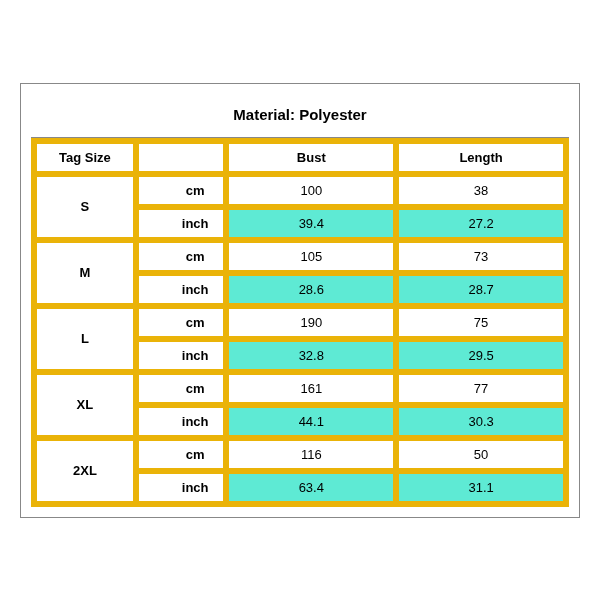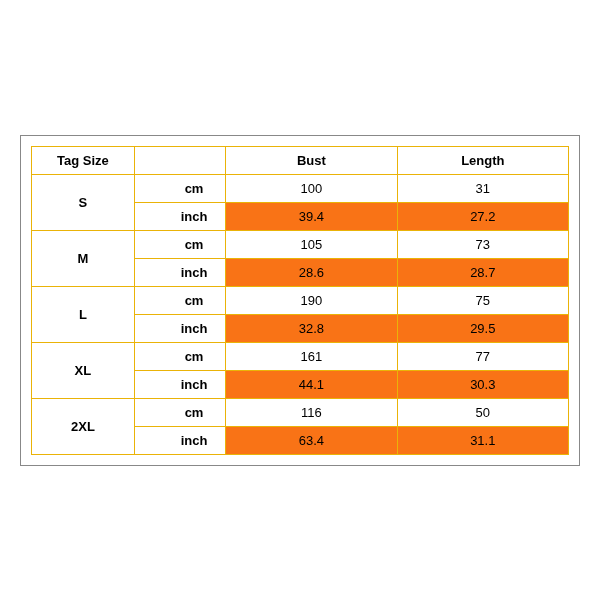--- a/index.html
+++ b/index.html
@@ -23,69 +23,70 @@
       font-size: 15px;
       padding: 12px 0 14px 0;
       border-bottom: 1px solid #888;
     }
     table {
       width: 100%;
       border-collapse: collapse;
       font-size: 13px;
     }
     th, td {
-      border: 1px solid #eab308;
+      border: 6px solid #eab308;
       text-align: center;
       padding: 6px 4px;
     }
     thead th {
       font-weight: bold;
       background: #fff;
     }
     .tag-size-cell {
       font-weight: bold;
       vertical-align: middle;
     }
     .unit-cell {
       font-weight: bold;
     }
     .shaded {
-      background-color: #f97316;
+      background-color: #5eead4;
     }
     .left-col {
       width: 90px;
     }
     .unit-col {
       width: 80px;
       padding-left: 32px;
     }
     .data-col {
       width: 150px;
       text-align: center;
     }
   </style>
 </head>
 <body>
 
 <div class="outer-wrapper">
+  <div class="title-row">Material: Polyester</div>
   <table>
     <thead>
       <tr>
         <th class="left-col">Tag Size</th>
         <th class="unit-col"></th>
         <th class="data-col">Bust</th>
         <th class="data-col">Length</th>
       </tr>
     </thead>
     <tbody id="table-body">
     <tr>
     <td class="left-col tag-size-cell" rowspan="2">S</td>
     <td class="unit-col unit-cell">cm</td>
     <td class="data-col">100</td>
-    <td class="data-col">31</td>
+    <td class="data-col">38</td>
   </tr>
         <tr>
     <td class="unit-col unit-cell">inch</td>
     <td class="data-col shaded">39.4</td>
     <td class="data-col shaded">27.2</td>
   </tr>
         <tr>
     <td class="left-col tag-size-cell" rowspan="2">M</td>
     <td class="unit-col unit-cell">cm</td>
     <td class="data-col">105</td>

